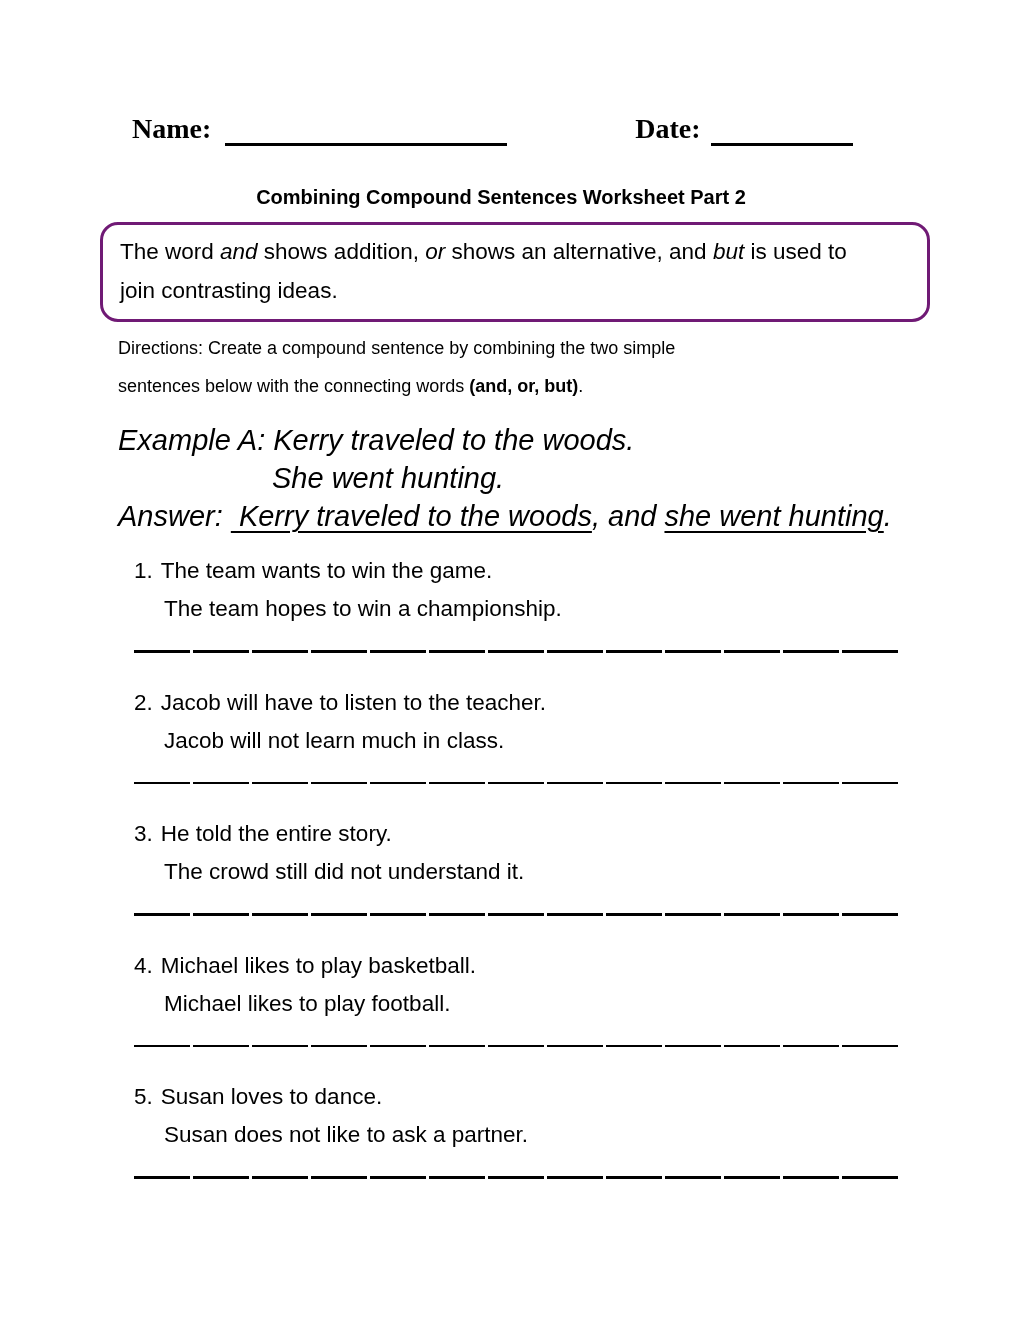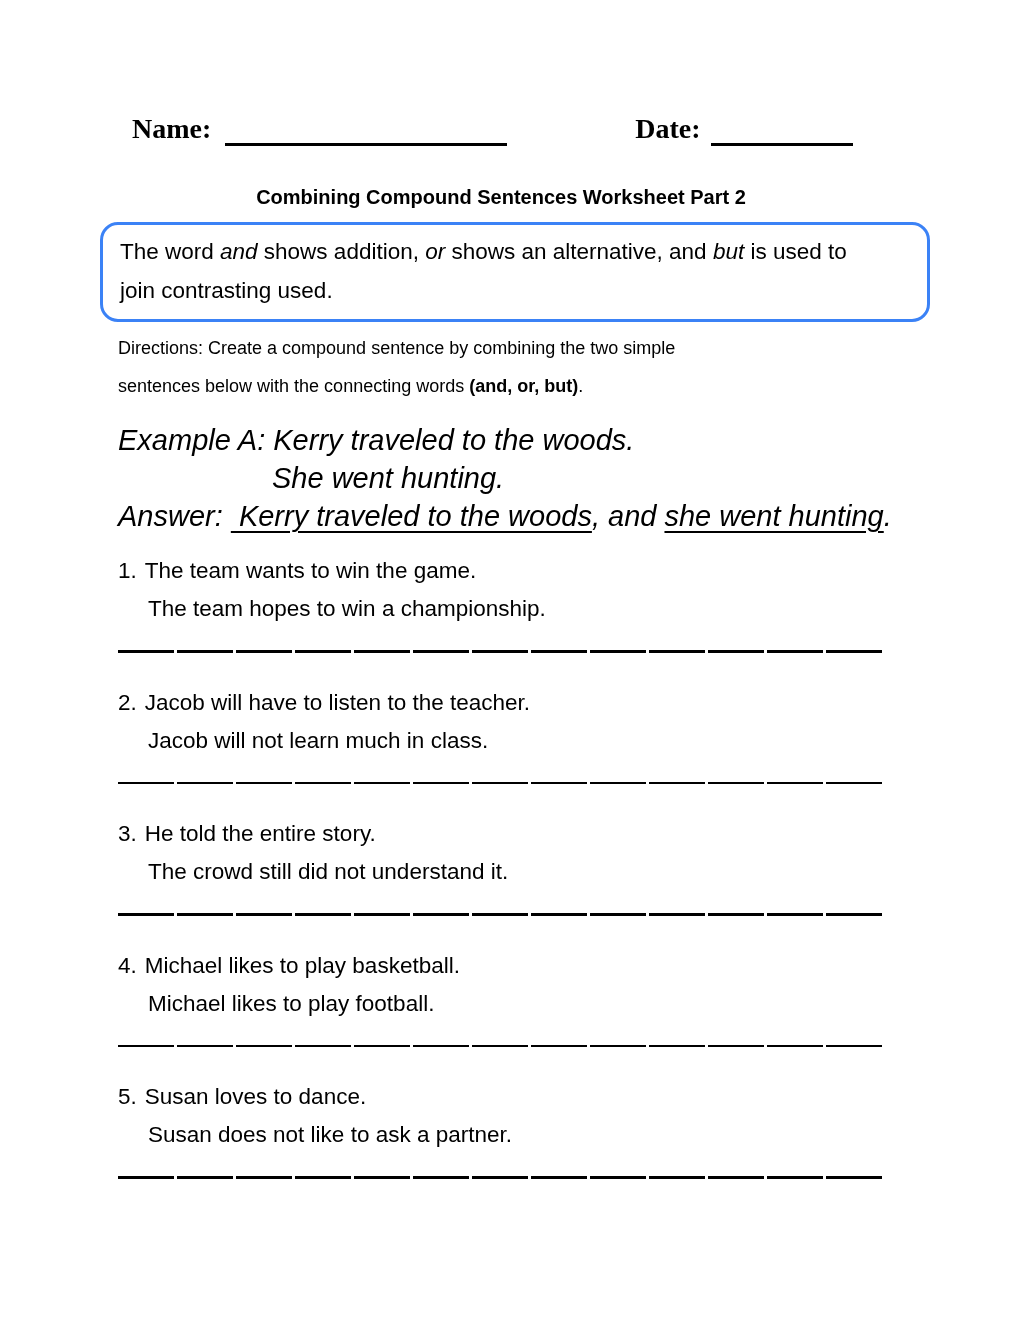--- a/index.html
+++ b/index.html
@@ -47,36 +47,36 @@
     font-weight: bold;
     font-size: 20px;
     line-height: 30px;
   }
 
   
   .info-box {
     box-sizing: border-box;
     margin: 10px 0 0 -18px;
     width: 830px;
-    border: 3px solid #3b82f6;
+    border: 3px solid #701a75;
     border-radius: 18px;
     padding: 7px 20px 9px 17px;
     font-size: 22.5px;
     line-height: 39px;
   }
   .nowrap-line { white-space: nowrap; margin: 0; }
 
   
   .directions { margin-top: 7px; font-size: 18px; line-height: 38px; }
   .example    { margin-top: 16px; font-size: 29px; line-height: 38px; font-style: italic; }
   .example-indent { padding-left: 154px; }
 
   
   .questions { margin-top: 17px; }
-  .question  { margin-bottom: 31px; }
+  .question  { margin-bottom: 31px; margin-left: 16px; }
   .q-line {
     margin: 0;
     font-size: 22.5px;
     line-height: 38px;
   }
   .q-num { display: inline-block; margin-right: 8px; }
   .q-line2 { padding-left: 30px; }
   .answer-blank {
     margin-top: 22px;
     width: 766px;
@@ -98,21 +98,21 @@
     <span>Name:</span>
     <span class="blank-inline name-blank"></span>
     <span class="date-label">Date:</span>
     <span class="blank-inline date-blank"></span>
   </div>
 
   <h1 class="title">Combining Compound Sentences Worksheet Part 2</h1>
 
   <div class="info-box">
     <p class="nowrap-line"><span>The word </span><span class="it">and</span><span> shows addition, </span><span class="it">or</span><span> shows an alternative, and </span><span class="it">but</span><span> is used to</span></p>
-    <p class="nowrap-line"><span>join contrasting used.</span></p>
+    <p class="nowrap-line"><span>join contrasting ideas.</span></p>
   </div>
 
   <div class="directions">
     <p class="nowrap-line"><span>Directions: Create a compound sentence by combining the two simple</span></p>
     <p class="nowrap-line"><span>sentences below with the connecting words </span><span class="b">(and, or, but</span><span class="b">)</span><span>.</span></p>
   </div>
 
   <div class="example">
     <p class="nowrap-line">Example A: Kerry traveled to the woods.</p>
     <p class="nowrap-line example-indent">She went hunting.</p>

